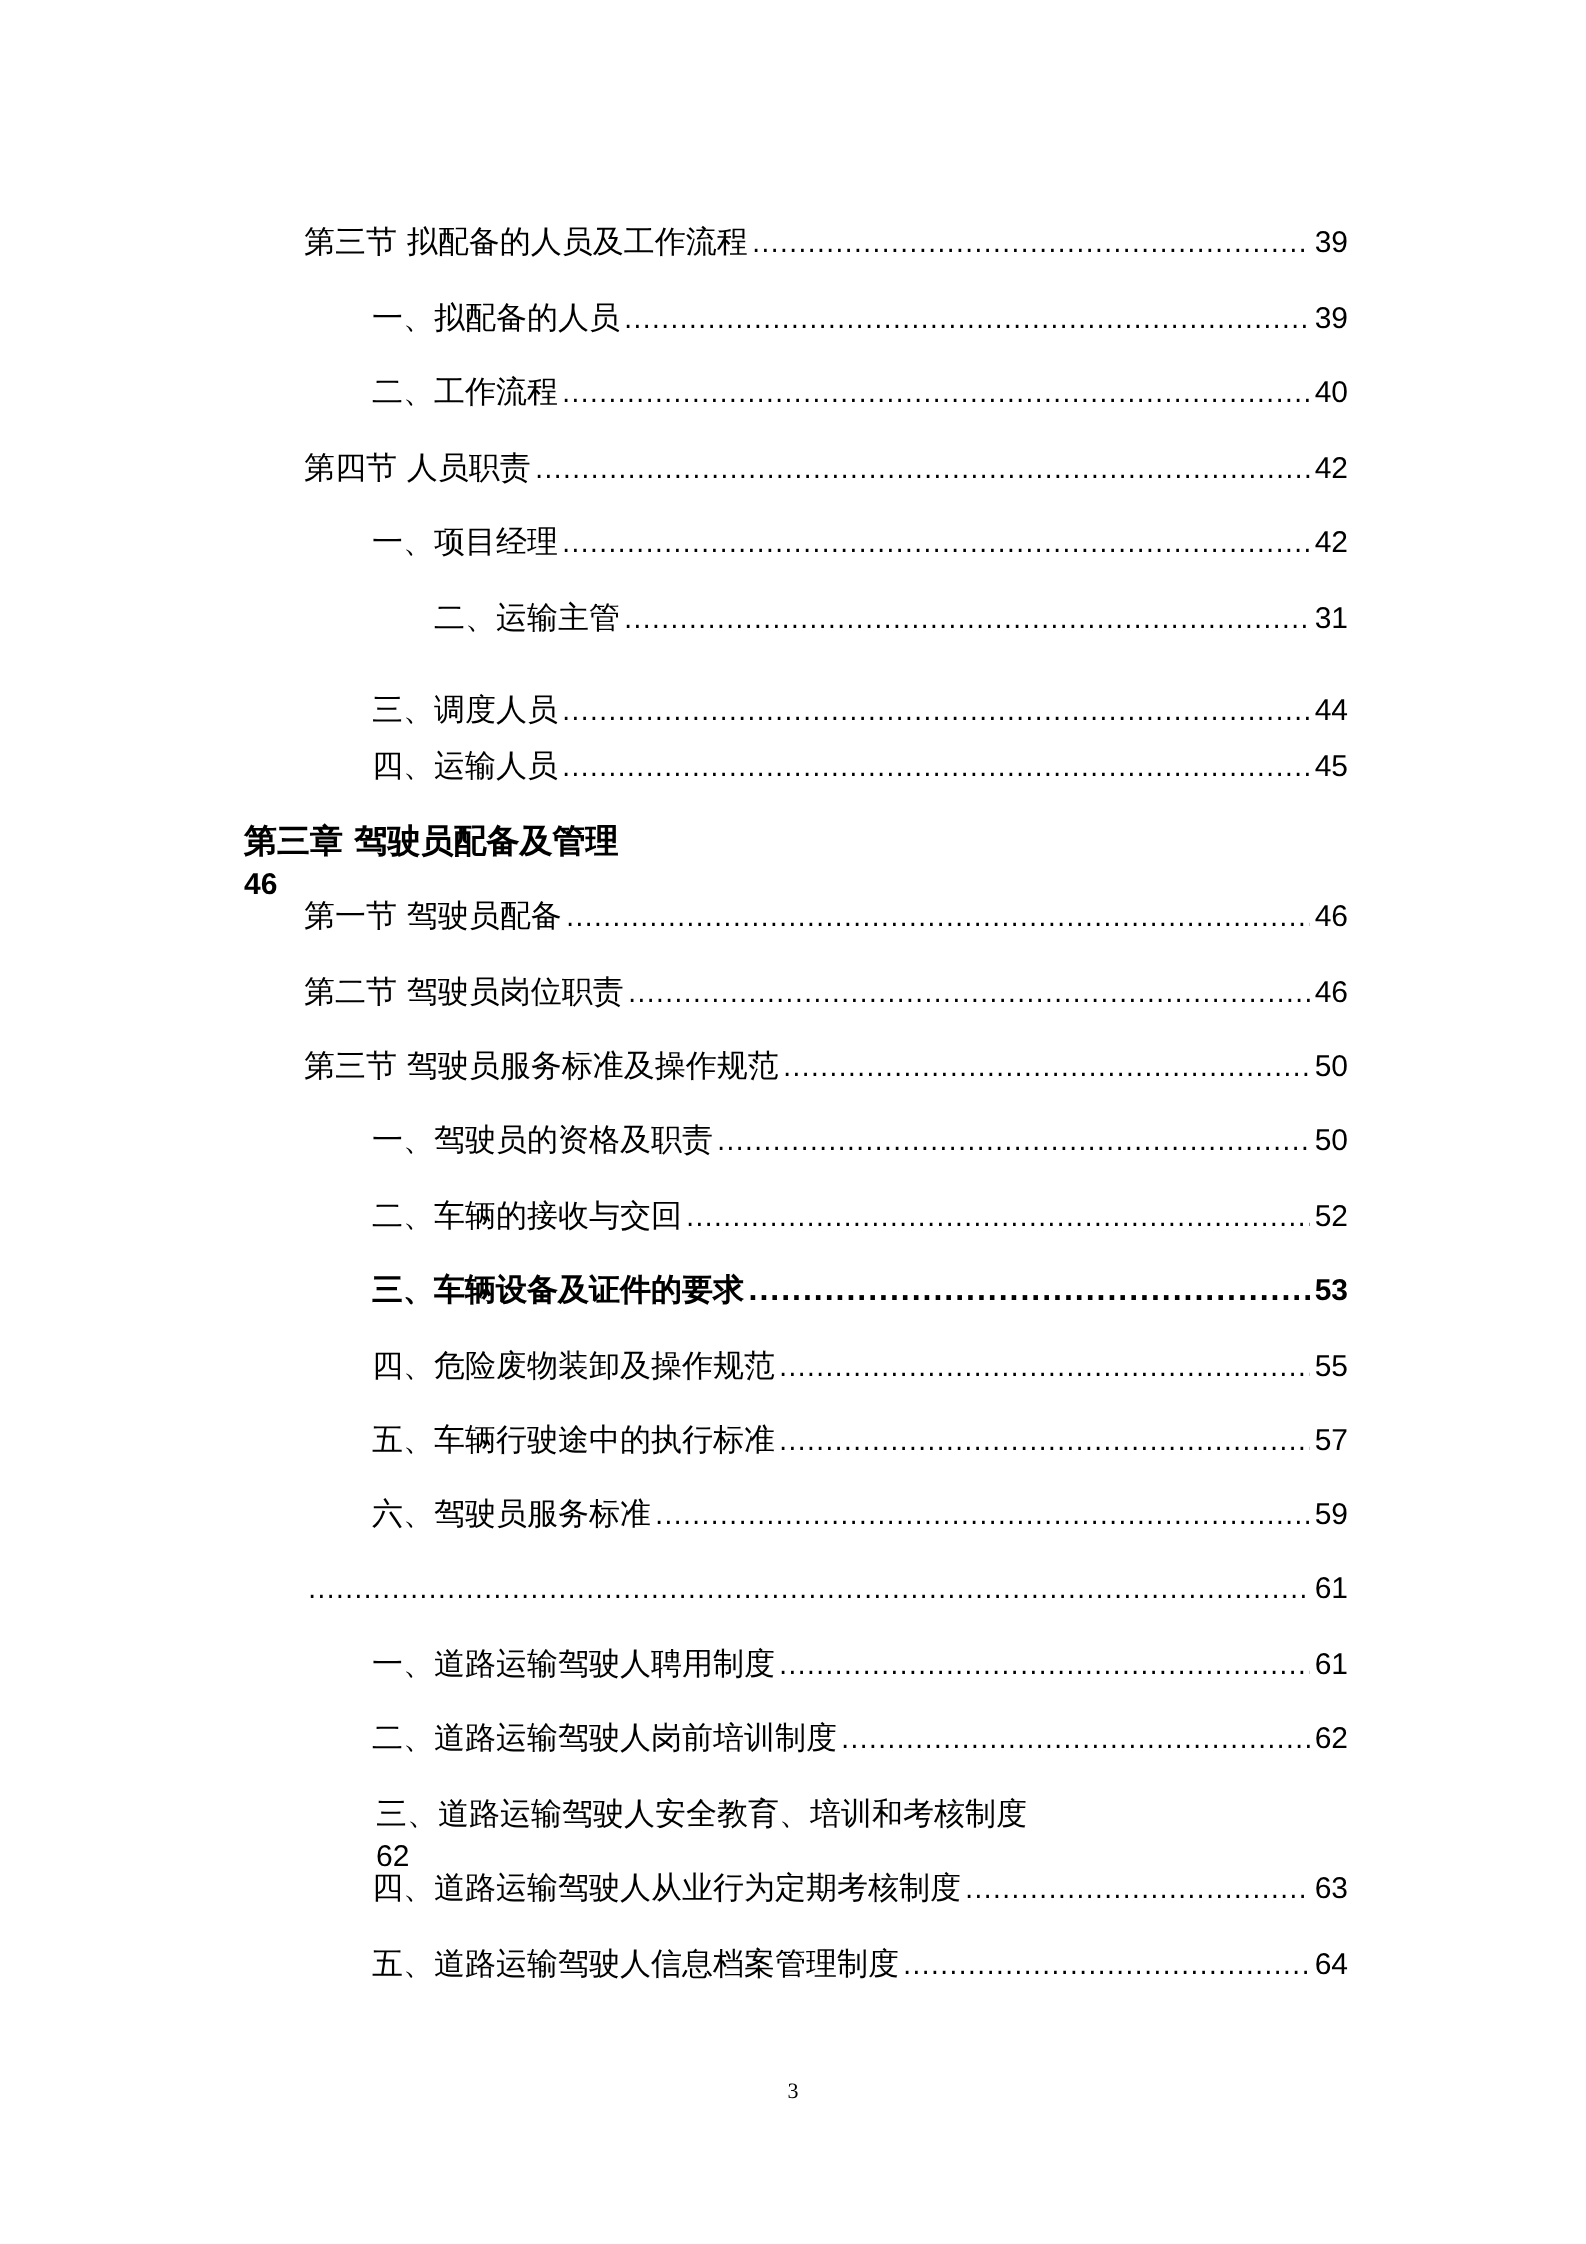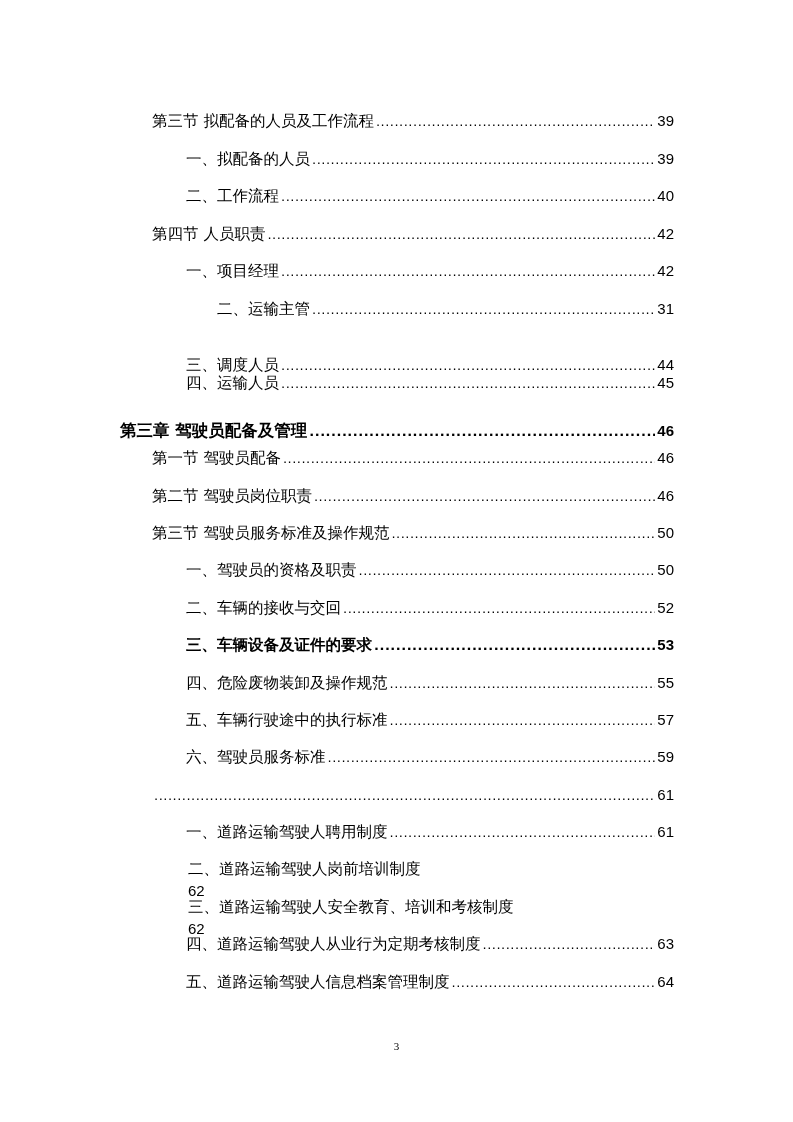--- a/index.html
+++ b/index.html
@@ -43,31 +43,31 @@
     <div class="row lvl3" style="top: 260px;">
       <span class="label">一、项目经理</span>
       <span class="dots"></span>
       <span class="page">42</span>
     </div>
     <div class="row lvl3" style="top: 298px; margin-left: 31px;">
       <span class="label">二、运输主管</span>
       <span class="dots"></span>
       <span class="page">31</span>
     </div>
-    <div class="row lvl3" style="top: 354px;">
+    <div class="row lvl3" style="top: 344px;">
       <span class="label">三、调度人员</span>
       <span class="dots"></span>
       <span class="page">44</span>
     </div>
     <div class="row lvl3" style="top: 372px;">
       <span class="label">四、运输人员</span>
       <span class="dots"></span>
       <span class="page">45</span>
     </div>
-    <div class="row lvl1" style="top: 420px;">
+    <div class="row lvl1" style="top: 410px; flex-direction: column;">
       <span class="label">第三章  驾驶员配备及管理</span>
       <span class="dots"></span>
       <span class="page">46</span>
     </div>
     <div class="row lvl2" style="top: 447px;">
       <span class="label">第一节  驾驶员配备</span>
       <span class="dots"></span>
       <span class="page">46</span>
     </div>
     <div class="row lvl2" style="top: 485px;">
@@ -112,21 +112,21 @@
     </div>
     <div class="row lvl2" style="top: 784px;">
       <span class="dots"></span>
       <span class="page">61</span>
     </div>
     <div class="row lvl3" style="top: 821px;">
       <span class="label">一、道路运输驾驶人聘用制度</span>
       <span class="dots"></span>
       <span class="page">61</span>
     </div>
-    <div class="row lvl3" style="top: 858px; flex-direction: column;">
+    <div class="row lvl3" style="top: 858px;">
       <span class="label">二、道路运输驾驶人岗前培训制度</span>
       <span class="dots"></span>
       <span class="page">62</span>
     </div>
     <div class="row lvl3" style="top: 896px; flex-direction: column;">
       <span class="label">三、道路运输驾驶人安全教育、培训和考核制度</span>
       <span class="dots"></span>
       <span class="page">62</span>
     </div>
     <div class="row lvl3" style="top: 933px;">

